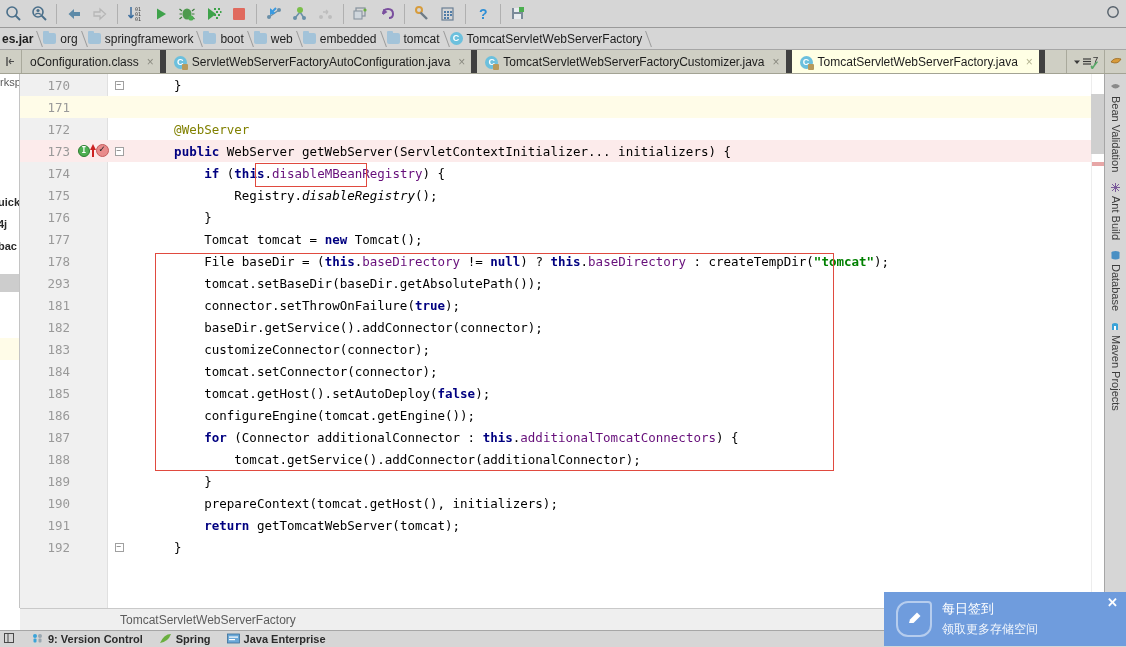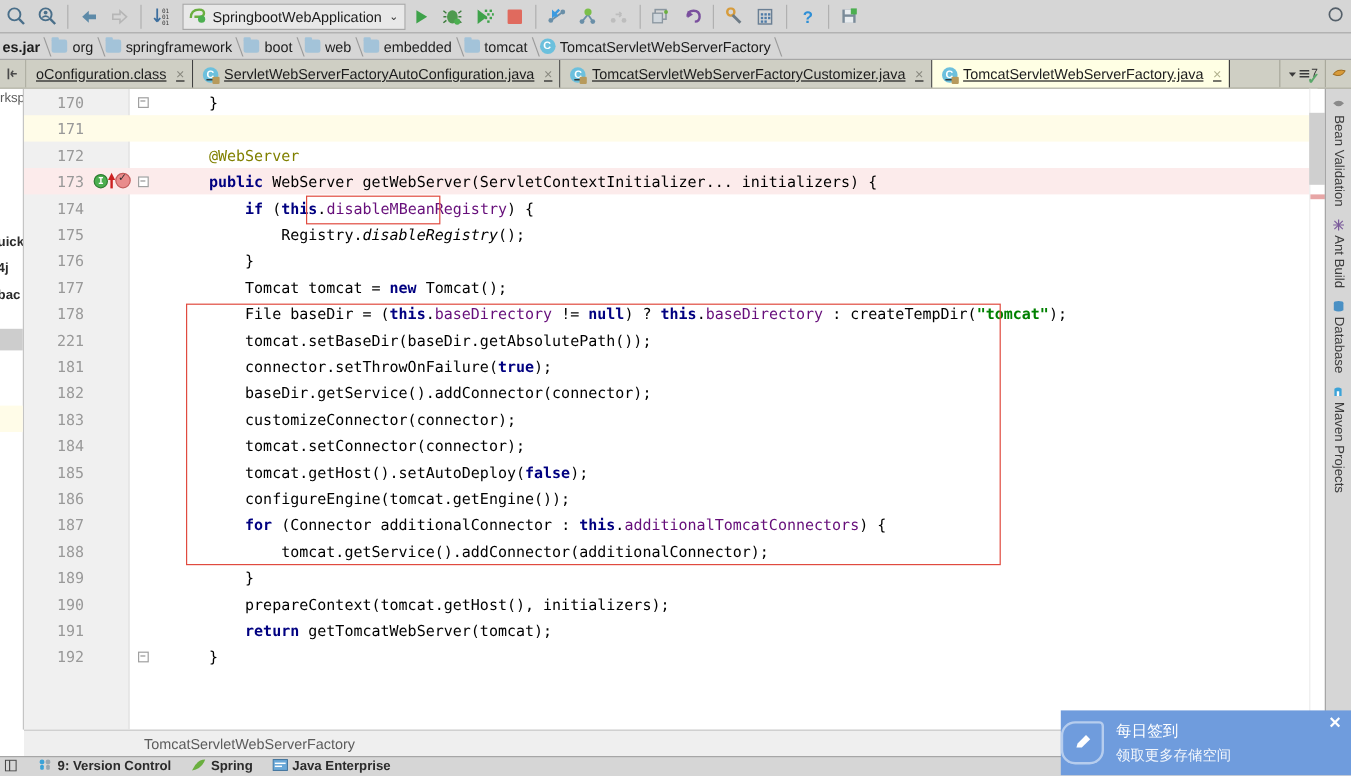--- a/index.html
+++ b/index.html
@@ -75,25 +75,24 @@
     border-bottom: 1px solid #a3a394;
     overflow: hidden;
   }
   .tab-pin {
     width: 22px; display: flex; align-items: center; justify-content: center;
     border-right: 1px solid #a9a99c; background: #cfcfc4;
   }
   .tab {
     display: flex; align-items: center; gap: 5px;
     padding: 0 6px 0 8px; height: 24px;
-    border-right: 1px solid #404040;
+    border-right: 6px solid #404040;
     background: #cfcfc4;
     font-size: 12px; white-space: nowrap;
     color: #1d1d1d;
-    text-decoration: underline;
   }
   .tab.active { background: #ffffe4; }
   .tab .close { color: #8a8a80; font-size: 12px; margin-left: 3px; }
   .tab.active .close { color: #b3b38f; }
   .tab .jic {
     width: 13px; height: 13px; border-radius: 50%; background: #6cc0dd;
     color: #fff; font-size: 9px; font-weight: bold; position: relative;
     display: inline-flex; align-items: center; justify-content: center; line-height:1;
   }
   .tab .jic:after {
@@ -249,21 +248,21 @@
     background: #d6d6d6; border-top: 1px solid #a6a6a6;
     display: flex; align-items: center; gap: 16px; padding-left: 2px;
     font-size: 11px; color: #2b2b2b; overflow: hidden;
   }
   .sb-item { display: flex; align-items: center; gap: 4px; white-space: nowrap; font-weight: bold; }
 
   
   .notif {
     position: absolute; left: 884px; top: 592px; width: 242px; height: 54px;
     background: #6f9cdd; color: #fff; z-index: 20;
-    display: flex; align-items: center; gap: 10px; padding-left: 0;
+    display: flex; align-items: center; gap: 10px; padding-left: 12px;
   }
   .notif-ic {
     width: 36px; height: 36px; border-radius: 12px 4px 12px 12px;
     border: 2px solid #b6cdee; flex: 0 0 36px;
     display: flex; align-items: center; justify-content: center;
   }
   .notif-txt { display: flex; flex-direction: column; gap: 3px; }
   .notif-title { font-size: 13px; color: #ffffff; }
   .notif-sub { font-size: 12px; color: #f2f6fc; }
   .notif-close {
@@ -310,30 +309,20 @@
       <div class="tb-btn">
         <svg width="18" height="17" viewBox="0 0 18 17">
             <path d="M5 2 L5 13 M5 13 L2.5 10 M5 13 L7.5 10" stroke="#3c6e9e" stroke-width="1.5" fill="none"></path>
             <text x="9" y="6" font-size="5" fill="#3a3a3a" font-family="monospace">01</text>
             <text x="9" y="11" font-size="5" fill="#3a3a3a" font-family="monospace">01</text>
             <text x="9" y="16" font-size="5" fill="#3a3a3a" font-family="monospace">01</text>
           </svg>
       </div>
     </div>
 
-    <div class="runcfg">
-      <span>
-        <svg width="15" height="15" viewBox="0 0 15 15">
-            <path d="M2 10 Q2 3 9 3 Q13 3 13 6 Q13 9 9 9 L5 9" fill="none" stroke="#6aaf3f" stroke-width="2"></path>
-            <circle cx="11" cy="11" r="3" fill="#4caf50"></circle>
-          </svg>
-      </span>
-      <span class="label">SpringbootWebApplication</span>
-      <span class="chev">⌄</span>
-    </div>
 
     <div class="tb-group">
       <div class="tb-btn">
         <svg width="16" height="16" viewBox="0 0 16 16">
             <path d="M4 2.5 L13 8 L4 13.5 Z" fill="#3ea24a"></path>
           </svg>
       </div>
       <div class="tb-btn">
         <svg width="17" height="16" viewBox="0 0 17 16">
             <ellipse cx="8" cy="8" rx="4.5" ry="5.5" fill="#4e9a4e"></ellipse>
@@ -545,21 +534,21 @@
     <div class="code-lines" id="code-lines">
         <div class="line"><div class="ln-bg"></div><div class="lnum">170</div><div class="gicons"></div><div class="fold"><div class="fold-minus">−</div></div><div class="ctext"><span class="pl">    }</span></div></div>
         <div class="line cur-yellow"><div class="ln-bg"></div><div class="lnum">171</div><div class="gicons"></div><div class="fold"></div><div class="ctext"><span class="pl"></span></div></div>
         <div class="line"><div class="ln-bg"></div><div class="lnum">172</div><div class="gicons"></div><div class="fold"></div><div class="ctext"><span class="pl">    </span><span class="anno">@WebServer</span></div></div>
         <div class="line pink"><div class="ln-bg"></div><div class="lnum">173</div><div class="gicons"><div class="gic-impl">I</div><div class="gic-arrow"></div><div class="gic-bp"></div></div><div class="fold"><div class="fold-minus">−</div></div><div class="ctext"><span class="pl">    </span><span class="kw">public</span><span class="pl"> WebServer getWebServer(ServletContextInitializer... initializers) {</span></div></div>
         <div class="line"><div class="ln-bg"></div><div class="lnum">174</div><div class="gicons"></div><div class="fold"></div><div class="ctext"><span class="pl">        </span><span class="kw">if</span><span class="pl"> (</span><span class="kw">this</span><span class="pl">.</span><span class="fld">disableMBeanRegistry</span><span class="pl">) {</span></div></div>
         <div class="line"><div class="ln-bg"></div><div class="lnum">175</div><div class="gicons"></div><div class="fold"></div><div class="ctext"><span class="pl">            Registry.</span><span class="mi">disableRegistry</span><span class="pl">();</span></div></div>
         <div class="line"><div class="ln-bg"></div><div class="lnum">176</div><div class="gicons"></div><div class="fold"></div><div class="ctext"><span class="pl">        }</span></div></div>
         <div class="line"><div class="ln-bg"></div><div class="lnum">177</div><div class="gicons"></div><div class="fold"></div><div class="ctext"><span class="pl">        Tomcat tomcat = </span><span class="kw">new</span><span class="pl"> Tomcat();</span></div></div>
         <div class="line"><div class="ln-bg"></div><div class="lnum">178</div><div class="gicons"></div><div class="fold"></div><div class="ctext"><span class="pl">        File baseDir = (</span><span class="kw">this</span><span class="pl">.</span><span class="fld">baseDirectory</span><span class="pl"> != </span><span class="kw">null</span><span class="pl">) ? </span><span class="kw">this</span><span class="pl">.</span><span class="fld">baseDirectory</span><span class="pl"> : createTempDir(</span><span class="str">"tomcat"</span><span class="pl">);</span></div></div>
-        <div class="line"><div class="ln-bg"></div><div class="lnum">221</div><div class="gicons"></div><div class="fold"></div><div class="ctext"><span class="pl">        tomcat.setBaseDir(baseDir.getAbsolutePath());</span></div></div>
+        <div class="line"><div class="ln-bg"></div><div class="lnum">293</div><div class="gicons"></div><div class="fold"></div><div class="ctext"><span class="pl">        tomcat.setBaseDir(baseDir.getAbsolutePath());</span></div></div>
         <div class="line"><div class="ln-bg"></div><div class="lnum">181</div><div class="gicons"></div><div class="fold"></div><div class="ctext"><span class="pl">        connector.setThrowOnFailure(</span><span class="kw">true</span><span class="pl">);</span></div></div>
         <div class="line"><div class="ln-bg"></div><div class="lnum">182</div><div class="gicons"></div><div class="fold"></div><div class="ctext"><span class="pl">        baseDir.getService().addConnector(connector);</span></div></div>
         <div class="line"><div class="ln-bg"></div><div class="lnum">183</div><div class="gicons"></div><div class="fold"></div><div class="ctext"><span class="pl">        customizeConnector(connector);</span></div></div>
         <div class="line"><div class="ln-bg"></div><div class="lnum">184</div><div class="gicons"></div><div class="fold"></div><div class="ctext"><span class="pl">        tomcat.setConnector(connector);</span></div></div>
         <div class="line"><div class="ln-bg"></div><div class="lnum">185</div><div class="gicons"></div><div class="fold"></div><div class="ctext"><span class="pl">        tomcat.getHost().setAutoDeploy(</span><span class="kw">false</span><span class="pl">);</span></div></div>
         <div class="line"><div class="ln-bg"></div><div class="lnum">186</div><div class="gicons"></div><div class="fold"></div><div class="ctext"><span class="pl">        configureEngine(tomcat.getEngine());</span></div></div>
         <div class="line"><div class="ln-bg"></div><div class="lnum">187</div><div class="gicons"></div><div class="fold"></div><div class="ctext"><span class="pl">        </span><span class="kw">for</span><span class="pl"> (Connector additionalConnector : </span><span class="kw">this</span><span class="pl">.</span><span class="fld">additionalTomcatConnectors</span><span class="pl">) {</span></div></div>
         <div class="line"><div class="ln-bg"></div><div class="lnum">188</div><div class="gicons"></div><div class="fold"></div><div class="ctext"><span class="pl">            tomcat.getService().addConnector(additionalConnector);</span></div></div>
         <div class="line"><div class="ln-bg"></div><div class="lnum">189</div><div class="gicons"></div><div class="fold"></div><div class="ctext"><span class="pl">        }</span></div></div>
         <div class="line"><div class="ln-bg"></div><div class="lnum">190</div><div class="gicons"></div><div class="fold"></div><div class="ctext"><span class="pl">        prepareContext(tomcat.getHost(), initializers);</span></div></div>

